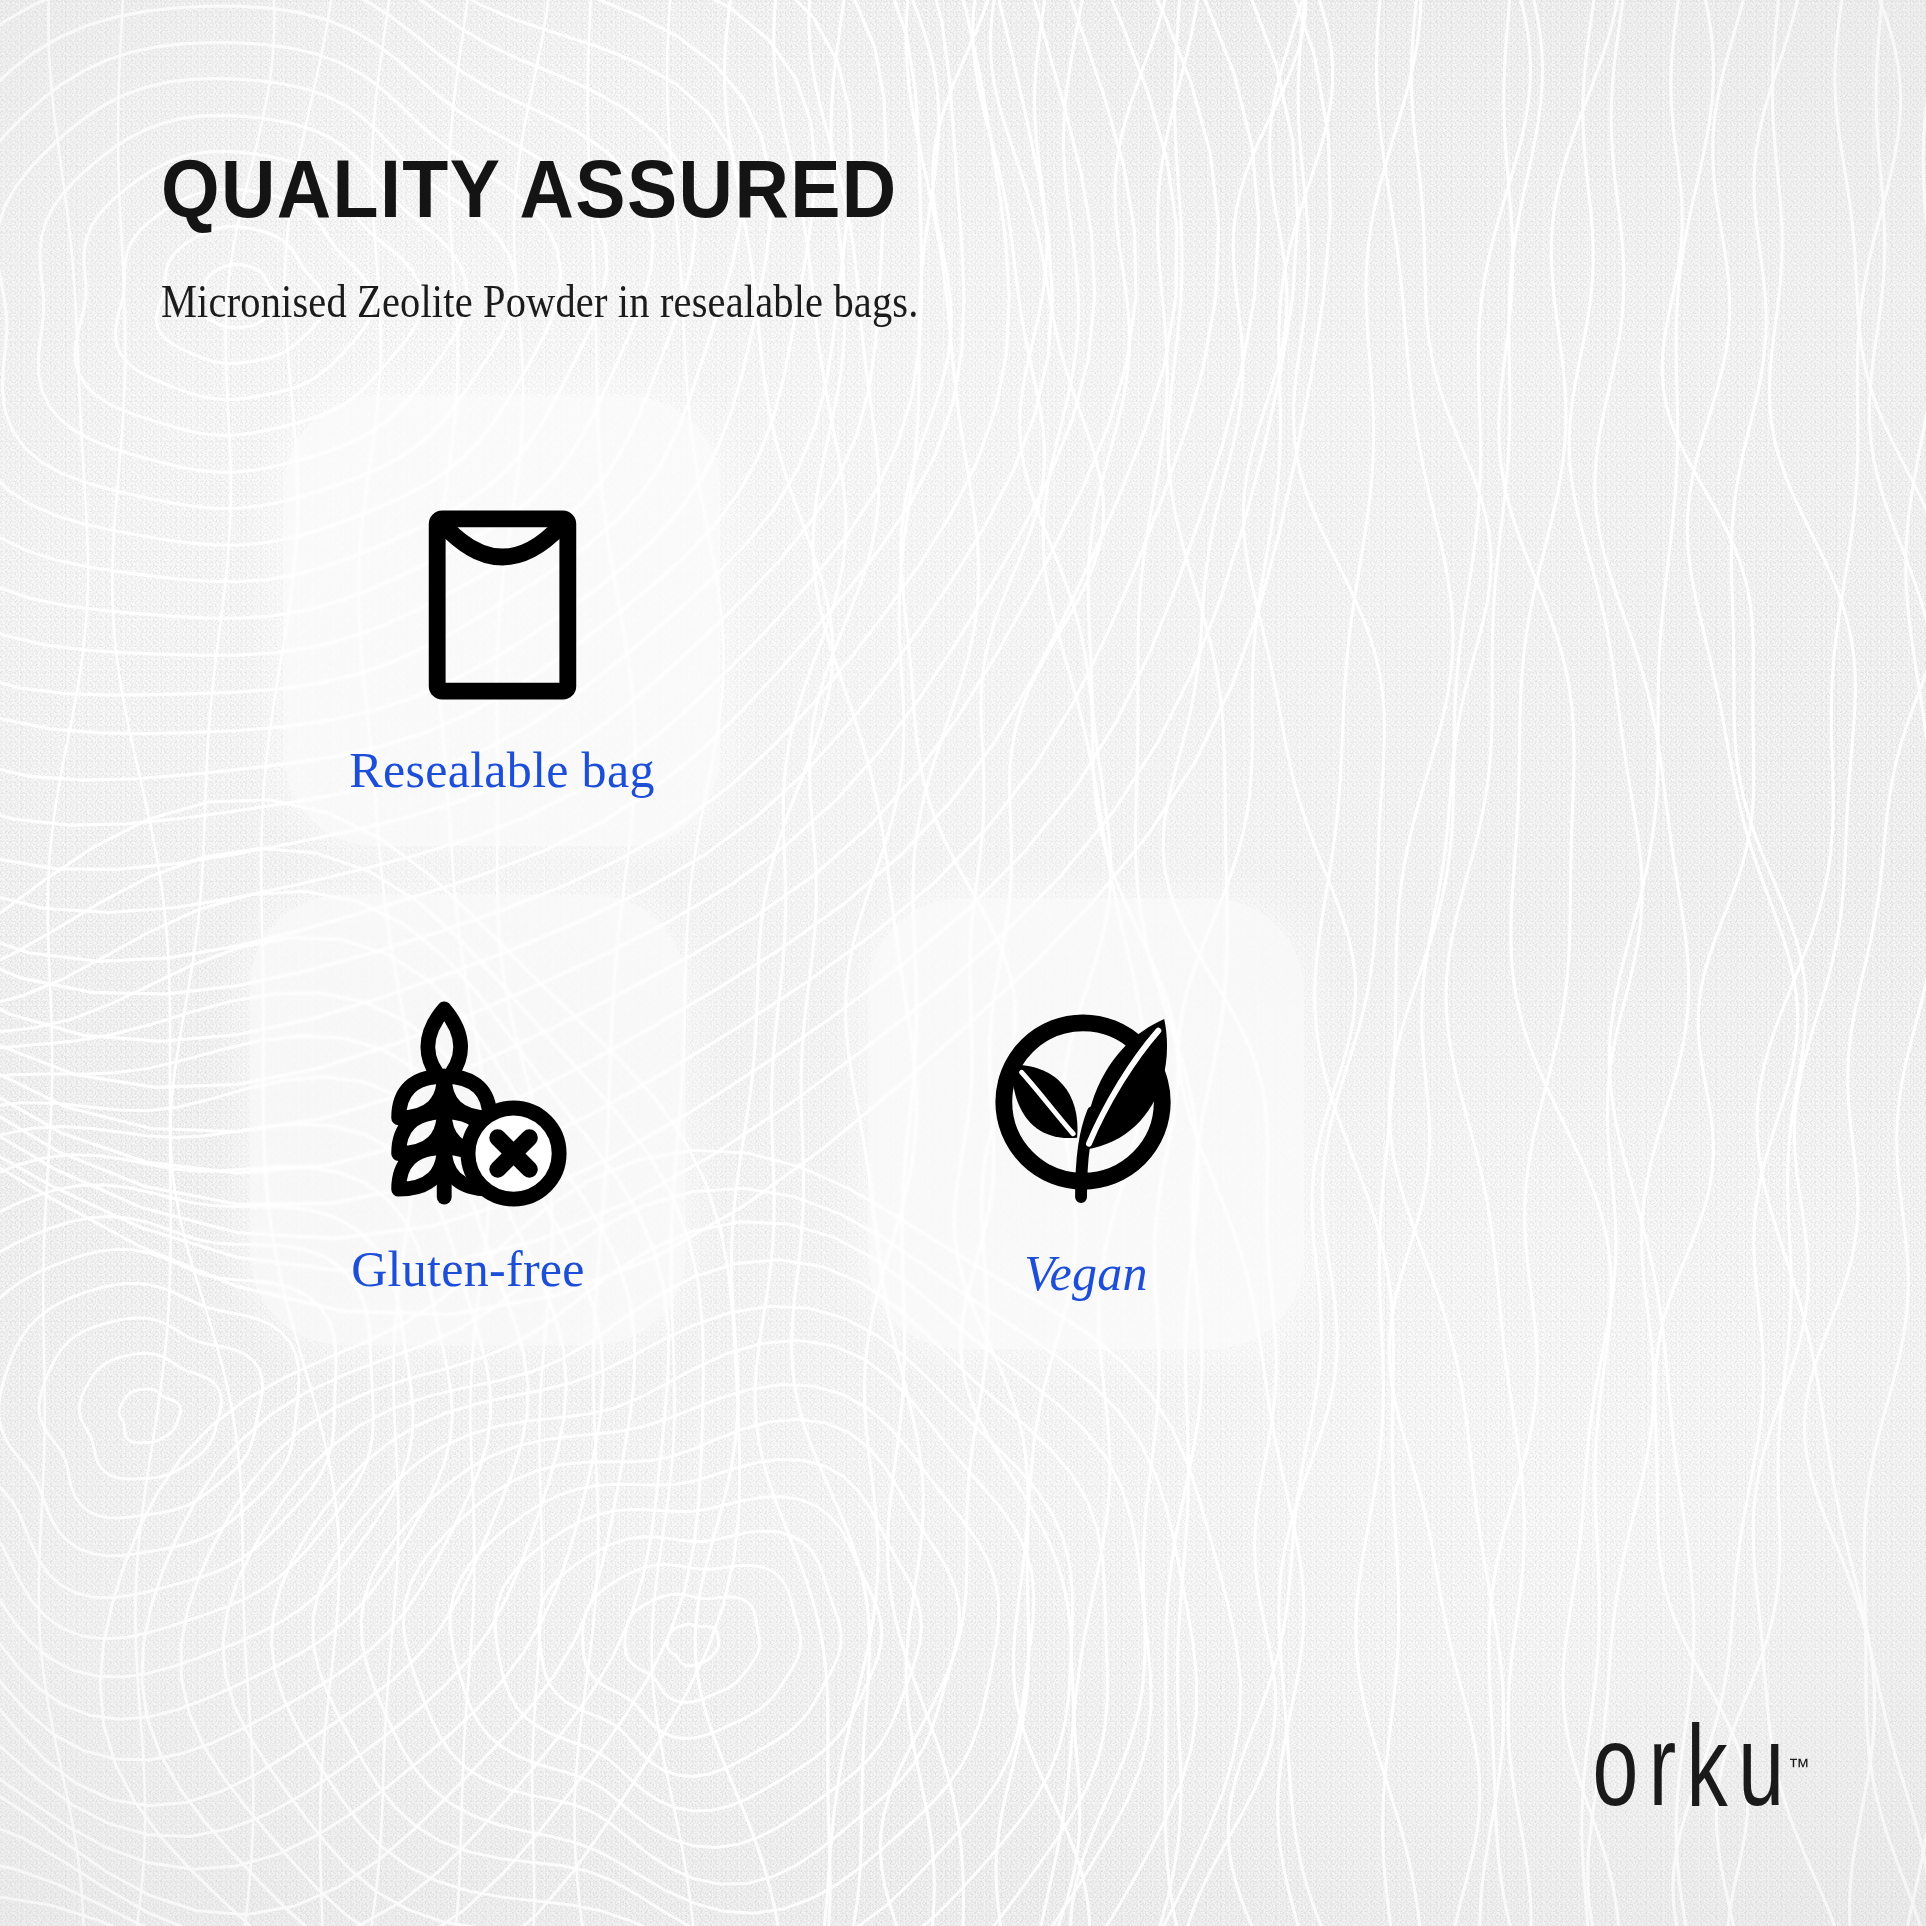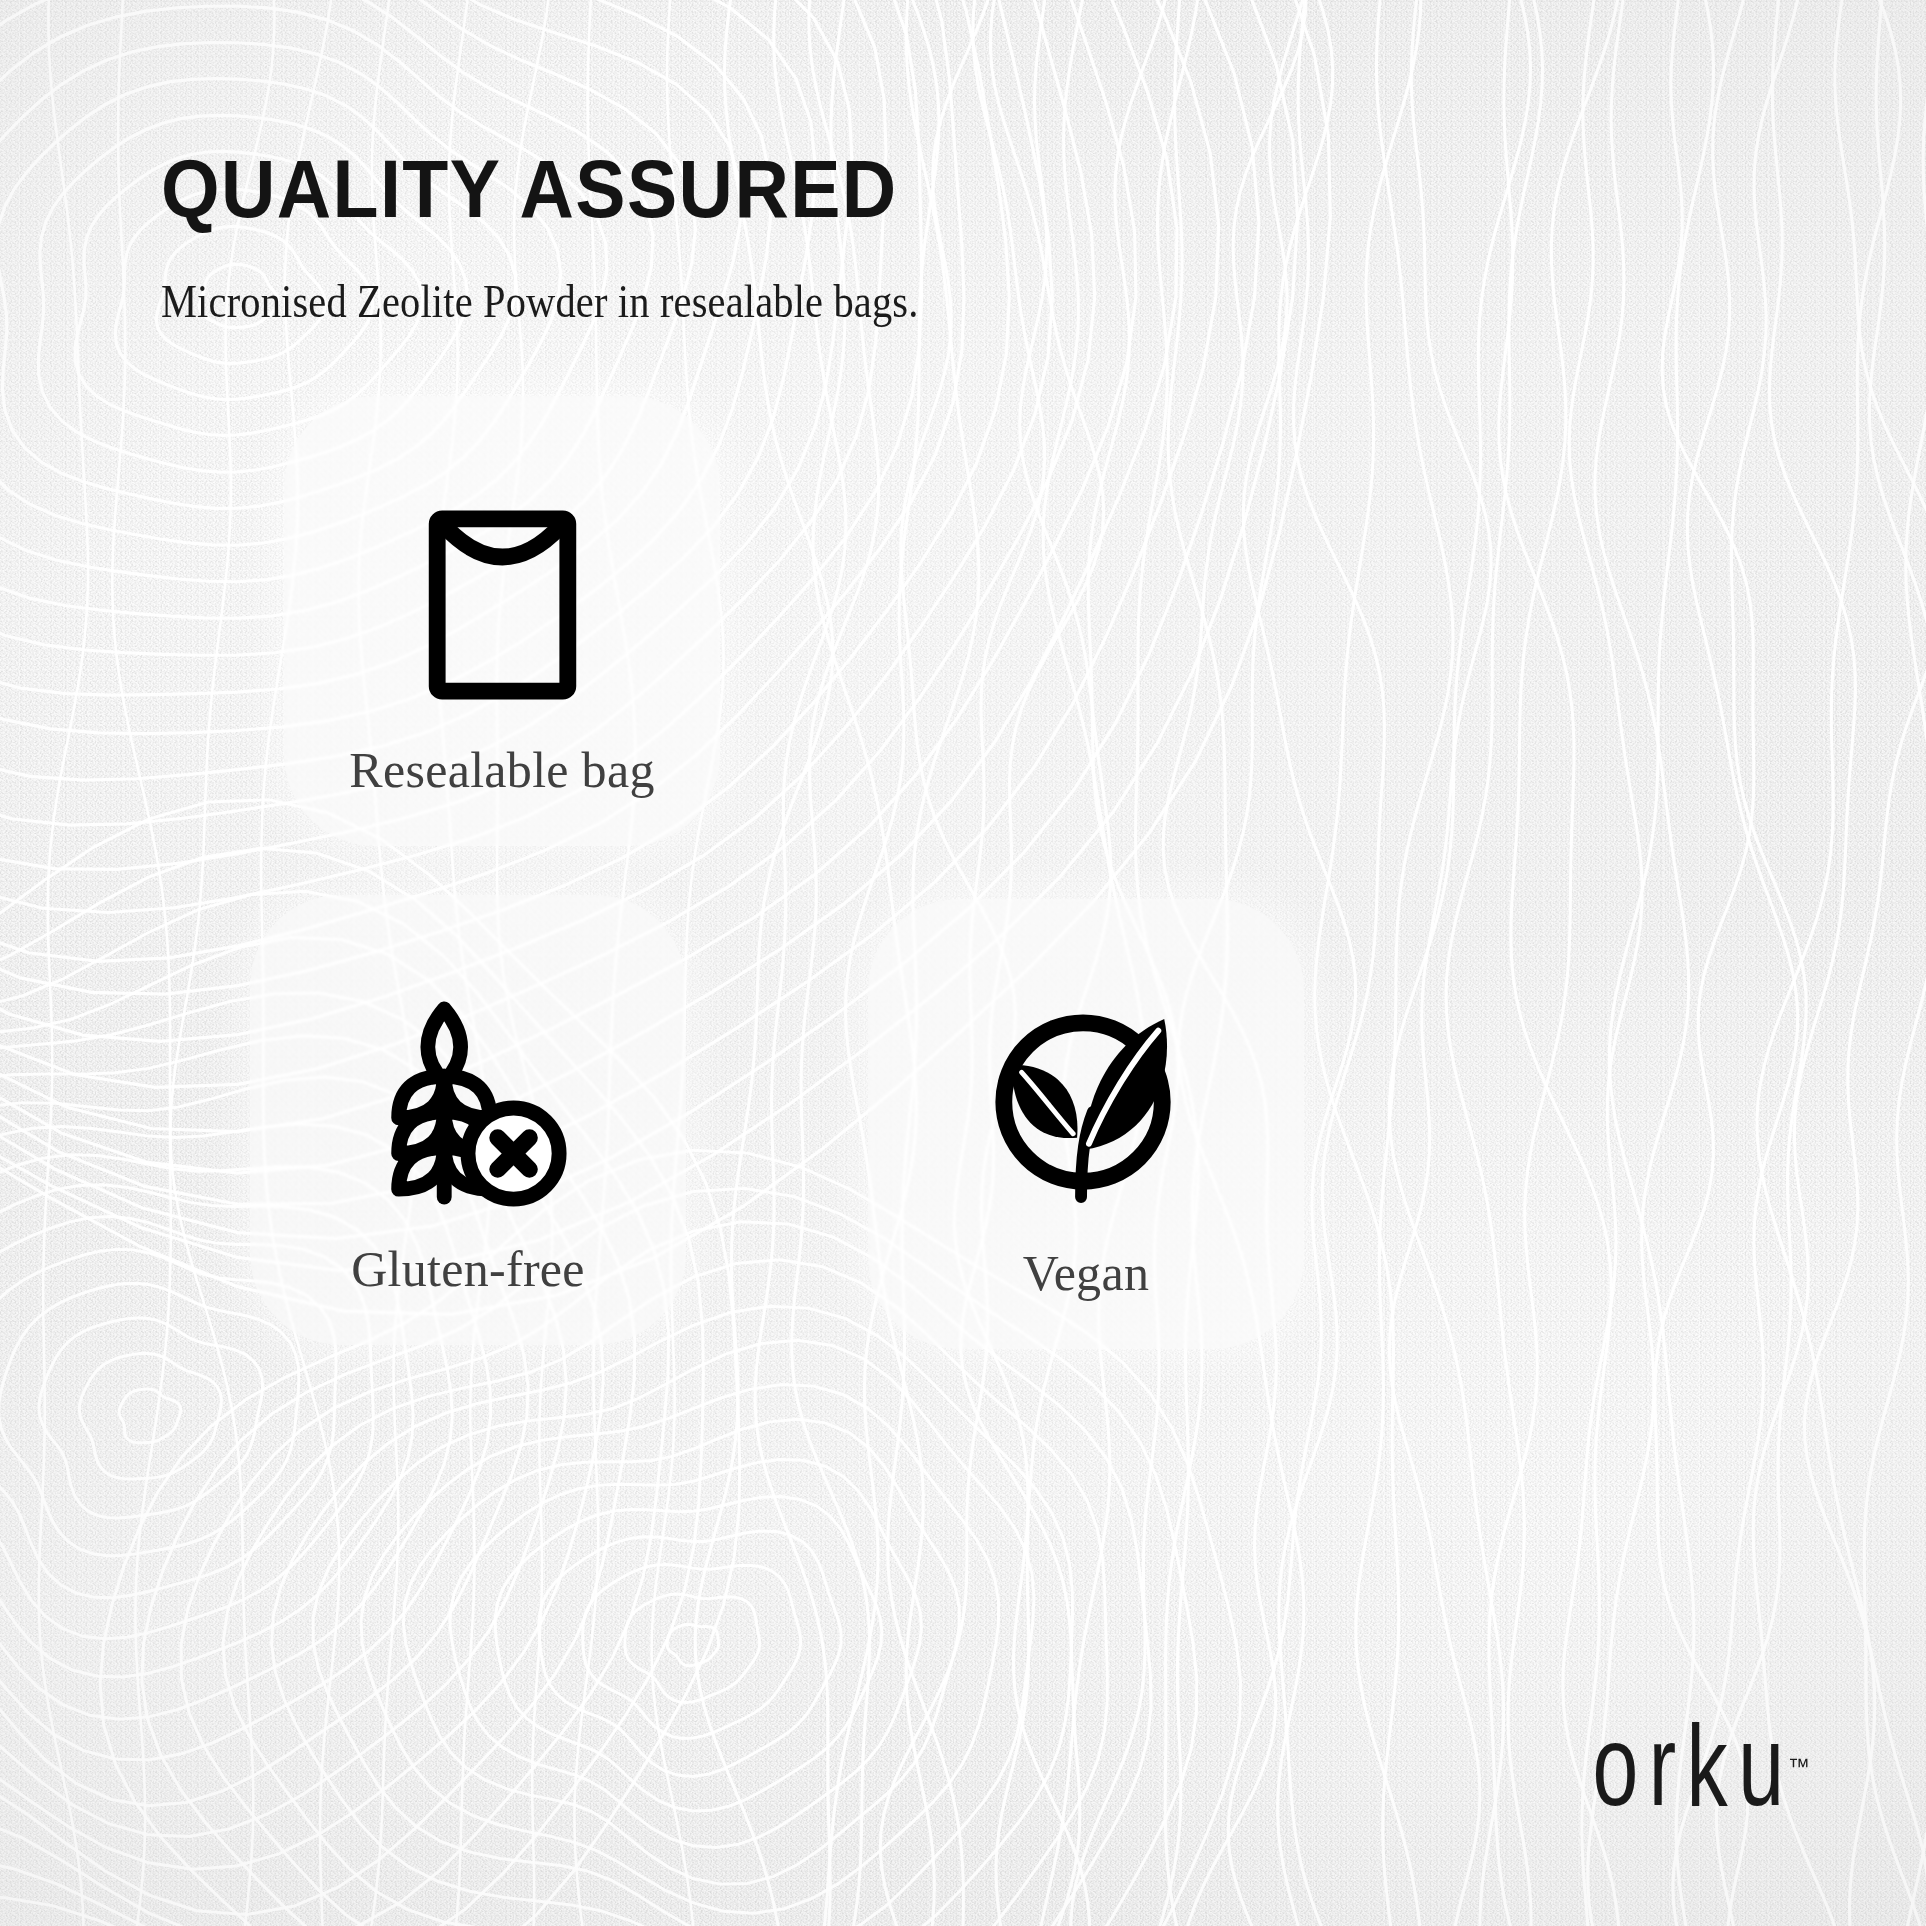--- a/index.html
+++ b/index.html
@@ -100,34 +100,34 @@
     backdrop-filter:blur(1px);
     box-shadow:0 0 38px 16px rgba(255,255,255,.38);
     display:flex;
     flex-direction:column;
     align-items:center;
     justify-content:flex-start;
   }
   .card-1{left:38px;  top:8px;}
   .card-2{left:626px; top:0px;}
   .card-3{left:4px;   top:507px;}
-  .card-4{left:622px; top:511px;}
+  .card-4{left:622px; top:511px;font-style:italic;}
 
   .card-icon{
     height:228px;
     display:flex;align-items:center;justify-content:center;
     margin-top:95px;
   }
   .card-icon svg{display:block;}
 
   .card-label{
     font-family:"Liberation Serif",serif;
     font-size:50px;
     letter-spacing:0.3px;
-    color:#404040;
+    color:#1d4ed8;
     margin-top:22px;
     white-space:nowrap;
     text-align:center;
   }
 
   
   #brand-logo{
     position:absolute;
     right:117px;bottom:107px;
     display:flex;

